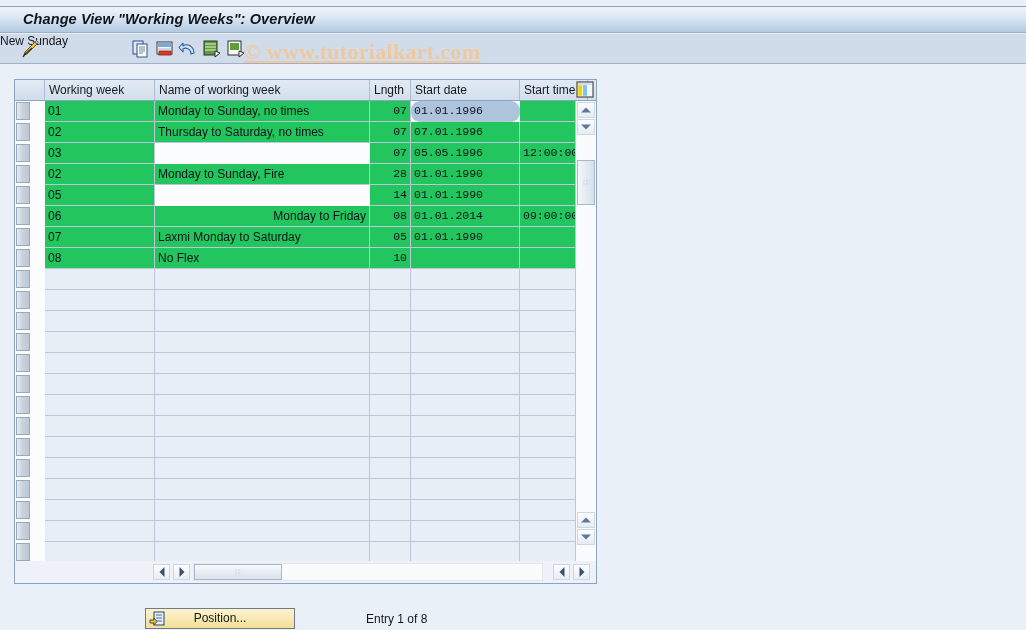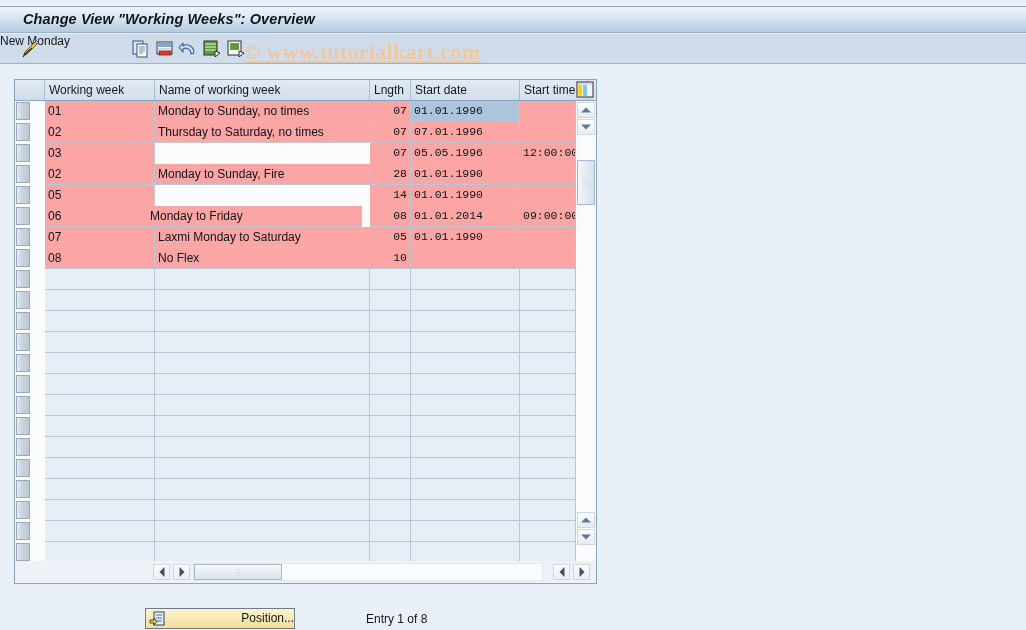--- a/index.html
+++ b/index.html
@@ -136,25 +136,25 @@
     line-height: 20px;
     font-size: 12px;
     box-sizing: border-box;
     border-right: 1px solid #b9c7d6;
     border-bottom: 1px solid #b9c7d6;
     padding: 0 3px;
     white-space: nowrap;
     overflow: hidden;
     color: #0e1318;
   }
-  .row.filled .cell { background: #fca5a5; }
+  .row.filled .cell { background: #22c55e; }
   .row.empty  .cell { background: #e8eef6; }
   .cell.num { text-align: right; font-family: "Liberation Mono", monospace; font-size: 11.5px; }
   .cell.mono { font-family: "Liberation Mono", monospace; font-size: 11.5px; }
-  .cell.highlight { background: #aec4dc !important; }
+  .cell.highlight { background: #aec4dc !important; border-radius: 9px; }
 
   
   #vscroll {
     position: absolute;
     right: 0; top: 21px;
     width: 21px; height: 461px;
     background: #fafbfd;
     border-left: 1px solid #b8c6d5;
     box-sizing: border-box;
   }
@@ -239,21 +239,21 @@
     left: 145px; top: 608px;
     width: 150px; height: 21px;
     background: linear-gradient(to bottom, #fdf3cf 0%, #f8e9b4 50%, #f3de97 100%);
     border: 1px solid #6f7b88;
     box-sizing: border-box;
     cursor: pointer;
   }
   #position-label {
     position: absolute;
     left: 0; right: 0; top: 2px;
-    text-align: right;
+    text-align: center;
     font-size: 12px;
     color: #14181c;
   }
   #entry-status {
     position: absolute;
     left: 366px; top: 612px;
     font-size: 12px;
     color: #14181c;
     white-space: nowrap;
   }
@@ -271,21 +271,21 @@
 
   <div class="tb-item" style="left:21px;" title="Display/Change">
     <svg class="icon-svg" width="20" height="20" viewBox="0 0 20 20">
       <path d="M3 16 L6 15 L16 5 L14 3 L4 13 Z" fill="#f2c43c" stroke="#6b5a1e" stroke-width="1"></path>
       <path d="M14 3 L16 5 L17.5 3.5 L15.5 1.5 Z" fill="#c9cfd6" stroke="#5a6470" stroke-width="1"></path>
       <path d="M3 16 L5.2 15.4 L4 14 Z" fill="#3a3a3a"></path>
       <path d="M2 18 C4 14, 8 12, 11 9" stroke="#2b2b2b" stroke-width="1.2" fill="none"></path>
     </svg>
   </div>
 
-  <div id="tb-label-new-entries">New Monday</div>
+  <div id="tb-label-new-entries">New Sunday</div>
 
   <div class="tb-item" style="left:131px;" title="Copy As...">
     <svg class="icon-svg" width="20" height="20" viewBox="0 0 20 20">
       <rect x="2" y="2" width="10" height="13" fill="#dfe8f3" stroke="#2d4f8e" stroke-width="1"></rect>
       <rect x="6" y="5" width="10" height="13" fill="#fdfdf0" stroke="#2d4f8e" stroke-width="1"></rect>
       <line x1="8" y1="8" x2="14" y2="8" stroke="#6b86ad" stroke-width="1"></line>
       <line x1="8" y1="10" x2="14" y2="10" stroke="#6b86ad" stroke-width="1"></line>
       <line x1="8" y1="12" x2="14" y2="12" stroke="#6b86ad" stroke-width="1"></line>
       <line x1="8" y1="14" x2="12" y2="14" stroke="#6b86ad" stroke-width="1"></line>
     </svg>
@@ -383,21 +383,21 @@
       <div class="row filled" style="top: 84px;">
         <div class="sel-btn"></div>
         <div class="cell " style="left: 30px; width: 110px;">05</div>
         <div class="cell num" style="left: 355px; width: 41px;">14</div>
         <div class="cell mono" style="left: 396px; width: 109px;">01.01.1990</div>
         <div class="cell mono" style="left: 505px; width: 68px;"></div>
       </div>
       <div class="row filled" style="top: 105px;">
         <div class="sel-btn"></div>
         <div class="cell " style="left: 30px; width: 110px;">06</div>
-        <div class="cell " style="left: 132px; width: 215px;">Monday to Friday</div>
+        <div class="cell " style="left: 140px; width: 215px; text-align: right;">Monday to Friday</div>
         <div class="cell num" style="left: 355px; width: 41px;">08</div>
         <div class="cell mono" style="left: 396px; width: 109px;">01.01.2014</div>
         <div class="cell mono" style="left: 505px; width: 68px;">09:00:00</div>
       </div>
       <div class="row filled" style="top: 126px;">
         <div class="sel-btn"></div>
         <div class="cell " style="left: 30px; width: 110px;">07</div>
         <div class="cell " style="left: 140px; width: 215px;">Laxmi Monday to Saturday</div>
         <div class="cell num" style="left: 355px; width: 41px;">05</div>
         <div class="cell mono" style="left: 396px; width: 109px;">01.01.1990</div>

